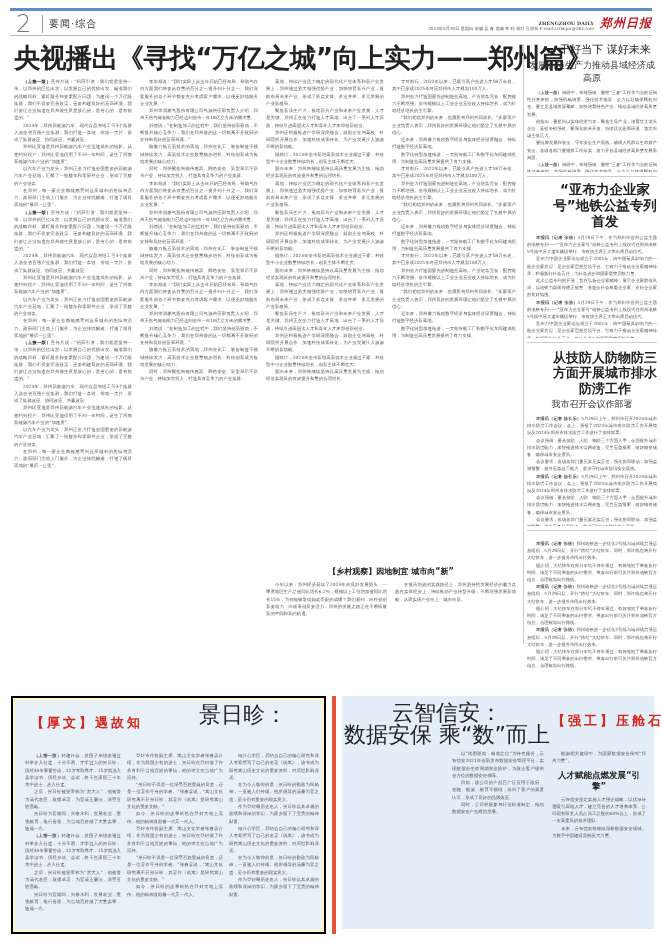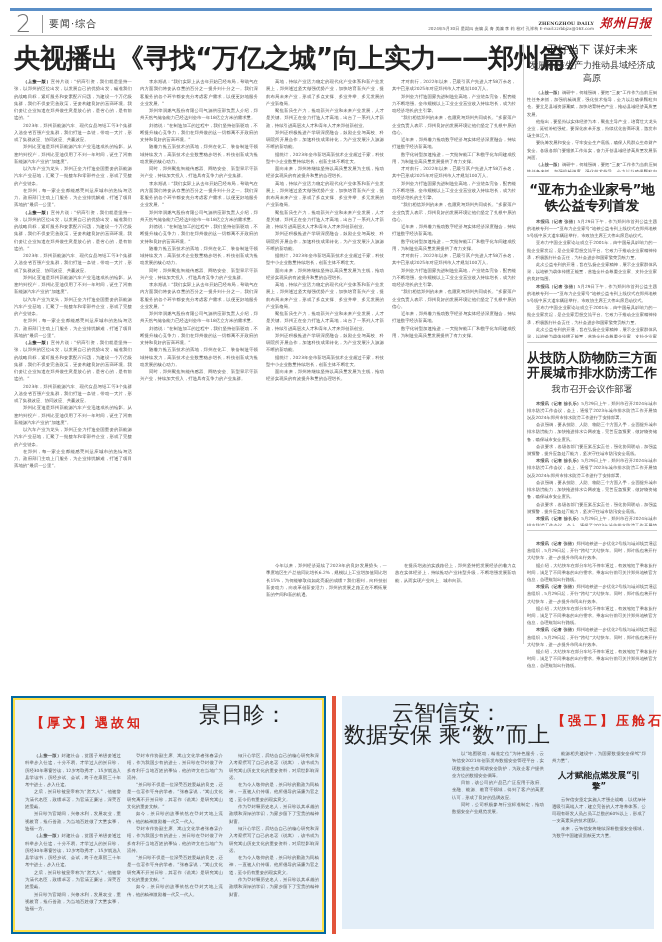--- a/index.html
+++ b/index.html
@@ -17,27 +17,27 @@
 
   .headline { position:absolute; left:14px; top:40px; width:505px; font-size:26.5px; font-weight:bold; color:#222; letter-spacing:-.6px; white-space:nowrap; }
   .side-divider { position:absolute; left:523px; top:44px; width:1px; height:600px; background:#ccc; }
 
   .col { position:absolute; font-size:4.4px; line-height:7.25px; color:#555; text-align:justify; overflow:hidden; }
   .col p { text-indent:9px; margin-bottom:0; }
   .col b { color:#222; }
   .subhead { font-size:8px; font-weight:bold; color:#222; text-align:center; margin:5px 0 4px; line-height:10px; }
 
   .side { position:absolute; left:527px; width:130px; }
-  .side-title { font-weight:bold; color:#222; text-align:center; line-height:1.18; }
+  .side-title { font-weight:bold; color:#222; text-align:center; line-height:1.18;margin-left:26px; }
   .side-sub { font-size:9px; color:#333; text-align:center; margin-top:2px; }
   .side-body { font-size:4.3px; line-height:7.2px; color:#555; text-align:justify; margin-top:4px; }
   .side-body p { text-indent:9px; }
   .side-rule { position:absolute; left:527px; width:130px; height:1px; background:#ccc; }
 
-  .ad-left { position:absolute; left:11px; top:696px; width:315px; height:238px; border:2px solid #0369a1; background:#fde047; }
+  .ad-left { position:absolute; left:11px; top:696px; width:315px; height:238px; border:2px solid #000000; background:#fef9c3; }
   .ad-left-inner { position:absolute; left:2px; top:2px; right:2px; bottom:2px; background:#e8f1f8; }
   .ad-right { position:absolute; left:342px; top:696px; width:312px; height:233px; background:#e3eef8; }
   .ad-red-bar { position:absolute; left:332px; top:696px; width:4px; height:238px; background:#e2543a; }
   .ad-tag { position:absolute; font-size:13px; font-weight:bold; color:#d8261c; letter-spacing:3px; white-space:nowrap; }
   .ad-title { position:absolute; text-align:center; color:#222; font-size:22px; line-height:22px; white-space:nowrap; }
   .ad-col { position:absolute; font-size:4.4px; line-height:7.3px; color:#555; text-align:justify; overflow:hidden; }
   .ad-col p { text-indent:9px; }
   .ad-sub { font-size:8.5px; font-weight:bold; color:#222; text-align:center; margin:5px 0 4px; line-height:11px; }
 </style>
 </head>
@@ -122,20 +122,21 @@
     <p>“我们相信郑州的未来，也愿意与郑州共同成长。”多家落户企业负责人表示，郑州良好的发展环境让他们坚定了扎根中原的信心。</p>
     <p>近年来，郑州着力推动数字经济与实体经济深度融合，持续打造数字经济新高地。</p>
     <p>数字化转型加速推进，一大批智能工厂和数字化车间建成投用，为制造业高质量发展提供了有力支撑。</p>
     <p>才对前行，2022年以来，已吸引落户先进人才58万余名，其中已形成2025年对应郑州市人才规划100万人。</p>
     <p>郑州全力打造国家先进制造业高地，产业链条完备，配套能力不断增强。全市规模以上工业企业营业收入持续增长，成为拉动经济增长的主引擎。</p>
     <p>“我们相信郑州的未来，也愿意与郑州共同成长。”多家落户企业负责人表示，郑州良好的发展环境让他们坚定了扎根中原的信心。</p>
     <p>近年来，郑州着力推动数字经济与实体经济深度融合，持续打造数字经济新高地。</p>
     <p>数字化转型加速推进，一大批智能工厂和数字化车间建成投用，为制造业高质量发展提供了有力支撑。</p>
   </div>
 <div class="col" id="mcsub" style="left:266px;top:562px;width:250px;height:128px;">
+    <div class="subhead">【乡村观察】因地制宜 城市向“新”</div>
     <div style="column-count: 2; column-gap: 8px;">
       <p>今年以来，郑州经济延续了2023年的良好发展势头，一季度地区生产总值同比增长6.2%，规模以上工业增加值同比增长15%，为何能够取得如此亮眼的成绩？我们看到，向科技创新要动力，向改革创新要活力，郑州的发展之路正在不断拓展新的空间和新的机遇。</p>
       <p>在提质增效的实践路径上，郑州坚持把发展经济的着力点放在实体经济上，持续推动产业转型升级，不断增强发展新动能，从而实现产业向上、城市向新。</p>
     </div>
   </div>
 
 <div class="side" id="side0" style="top:44px;height:128px;overflow:hidden;">
     <div class="side-title" style="font-size: 11px; font-weight: normal;">干好当下 谋好未来</div>
     <div class="side-sub">发展新质生产力推动县域经济成高原</div>
     <div class="side-body">

